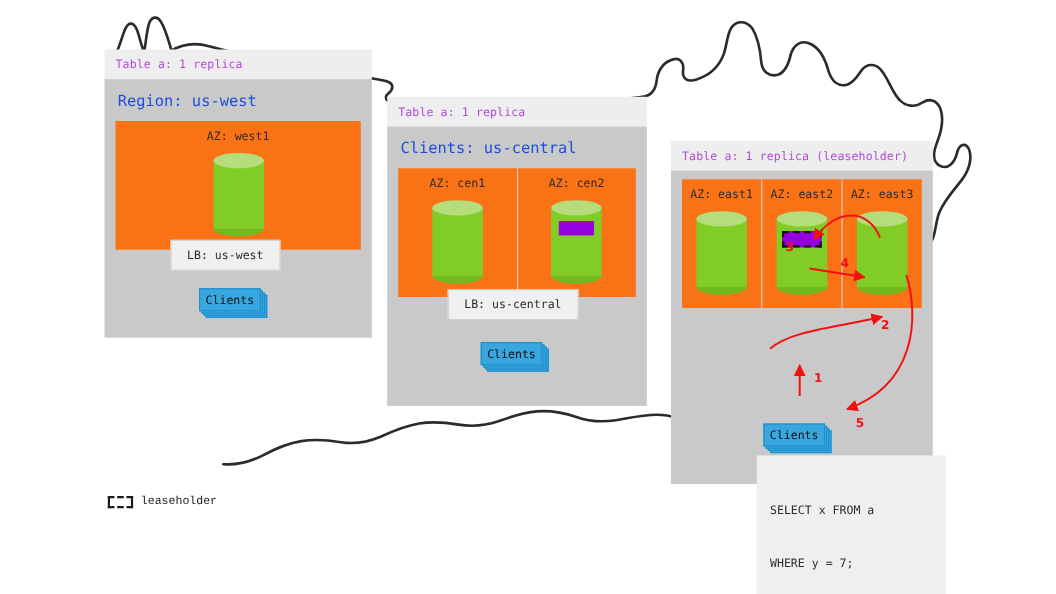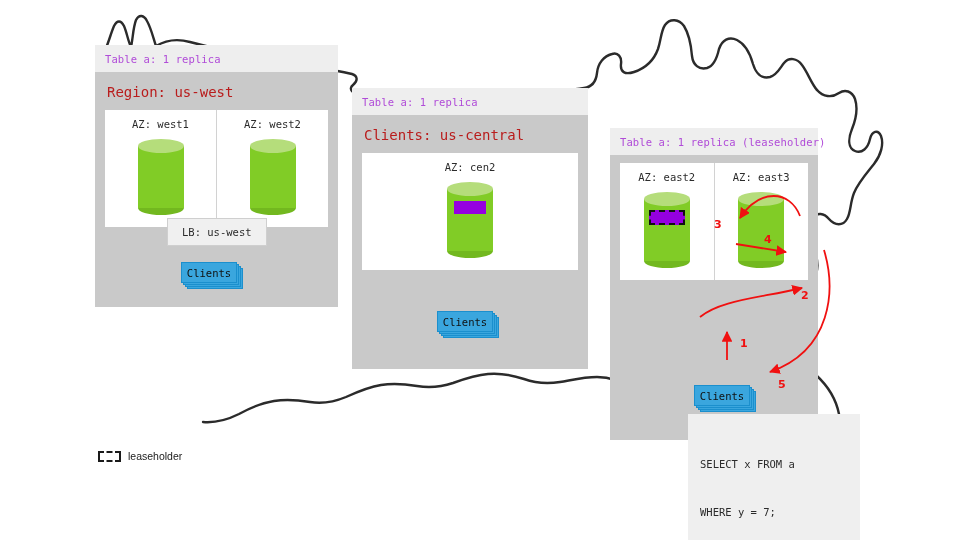--- a/index.html
+++ b/index.html
@@ -22,26 +22,26 @@
     color:#b04bd8;
     letter-spacing:0.1px;
     white-space:nowrap;
   }
   .panel-body{
     background:#c9c9c9;
     padding:8px 10px 12px 10px;
   }
   .region-title{
     font-size:14px;
-    color:#b91c1c;
+    color:#1d4ed8;
     margin:4px 2px 10px 2px;
     white-space:nowrap;
   }
   .az-row{
-    background:#ffffff;
+    background:#f97316;
     display:flex;
     align-items:stretch;
   }
   .az-cell{
     flex:1;
     padding:8px 6px 12px 6px;
     text-align:center;
     position:relative;
   }
   .az-cell + .az-cell{border-left:1px solid #d2d2d2;}
@@ -119,21 +119,21 @@
     line-height:1.55;
     padding:9px 12px 10px 12px;
     white-space:pre;
   }
 
   
   .legend{
     position:absolute;
     display:flex;align-items:center;gap:7px;
     font-size:10.5px;color:#1a1a1a;
-    font-family:Liberation Sans, sans-serif;
+    font-family:Liberation Mono, monospace;
   }
   .legend .swatch{
     width:23px;height:11px;
     border:2px dashed #1a1a1a;
     box-sizing:border-box;
     background:transparent;
   }
 
   
   .step{
@@ -188,71 +188,82 @@
         <div class="az-cell">
           <div class="az-label">AZ: west1</div>
           <div class="cyl-wrap">
             <div class="cyl" style="width:46px;height:76px;">
               <div class="bottom" style="height:14px;"></div>
               <div class="body" style="top:7px;bottom:7px;"></div>
               <div class="top" style="height:14px;"></div>
             </div>
           </div>
         </div>
-        <div class="az-cell">
-          <div class="az-label">AZ: west2</div>
-          <div class="cyl-wrap">
-            <div class="cyl" style="width:46px;height:76px;">
-              <div class="bottom" style="height:14px;"></div>
-              <div class="body" style="top:7px;bottom:7px;"></div>
-              <div class="top" style="height:14px;"></div>
-            </div>
-          </div>
-        </div>
-      </div>
-      <div class="lb-box" style="left:72px;top:146px;">LB: us-west</div>
+      </div>
+      <div class="lb-box" style="left:60px;top:146px;">LB: us-west</div>
       <div class="clients" style="left:86px;top:190px;">
         <div class="sheet" style="left:6px;top:6px;width:56px;height:21px;"></div>
         <div class="sheet" style="left:4px;top:4px;width:56px;height:21px;"></div>
         <div class="sheet" style="left:2px;top:2px;width:56px;height:21px;"></div>
         <div class="front">Clients</div>
       </div>
     </div>
   </div>
 
   <div class="region-panel" id="panel-central" style="left:352px;top:88px;width:236px;">
     <div class="panel-head">Table a: 1 replica</div>
     <div class="panel-body" style="height:254px;box-sizing:border-box;position:relative;">
       <div class="region-title">Clients: us-central</div>
       <div class="az-row">
         <div class="az-cell">
+          <div class="az-label">AZ: cen1</div>
+          <div class="cyl-wrap">
+            <div class="cyl" style="width:46px;height:76px;">
+              <div class="bottom" style="height:14px;"></div>
+              <div class="body" style="top:7px;bottom:7px;"></div>
+              <div class="top" style="height:14px;"></div>
+            </div>
+          </div>
+        </div>
+        <div class="az-cell">
           <div class="az-label">AZ: cen2</div>
           <div class="cyl-wrap">
             <div class="cyl" style="width:46px;height:76px;">
               <div class="bottom" style="height:14px;"></div>
               <div class="body" style="top:7px;bottom:7px;"></div>
               <div class="top" style="height:14px;"></div>
               <div class="chip" style="left:7px;width:32px;top:19px;height:13px;"></div>
             </div>
           </div>
         </div>
       </div>
+      <div class="lb-box" style="left:55px;top:148px;">LB: us-central</div>
       <div class="clients" style="left:85px;top:196px;">
         <div class="sheet" style="left:6px;top:6px;width:56px;height:21px;"></div>
         <div class="sheet" style="left:4px;top:4px;width:56px;height:21px;"></div>
         <div class="sheet" style="left:2px;top:2px;width:56px;height:21px;"></div>
         <div class="front">Clients</div>
       </div>
     </div>
   </div>
 
-  <div class="region-panel" id="panel-east" style="left:610px;top:128px;width:208px;">
+  <div class="region-panel" id="panel-east" style="left:610px;top:128px;width:238px;">
     <div class="panel-head">Table a: 1 replica (leaseholder)</div>
     <div class="panel-body" style="height:285px;box-sizing:border-box;position:relative;">
       <div class="az-row">
+        <div class="az-cell">
+          <div class="az-label">AZ: east1</div>
+          <div class="cyl-wrap">
+            <div class="cyl" style="width:46px;height:76px;">
+              <div class="bottom" style="height:14px;"></div>
+              <div class="body" style="top:7px;bottom:7px;"></div>
+              <div class="top" style="height:14px;"></div>
+            </div>
+          </div>
+        </div>
         <div class="az-cell">
           <div class="az-label">AZ: east2</div>
           <div class="cyl-wrap">
             <div class="cyl" style="width:46px;height:76px;">
               <div class="bottom" style="height:14px;"></div>
               <div class="body" style="top:7px;bottom:7px;"></div>
               <div class="top" style="height:14px;"></div>
               <div class="chip lease" style="left:5px;width:36px;top:18px;height:15px;"></div>
             </div>
           </div>

